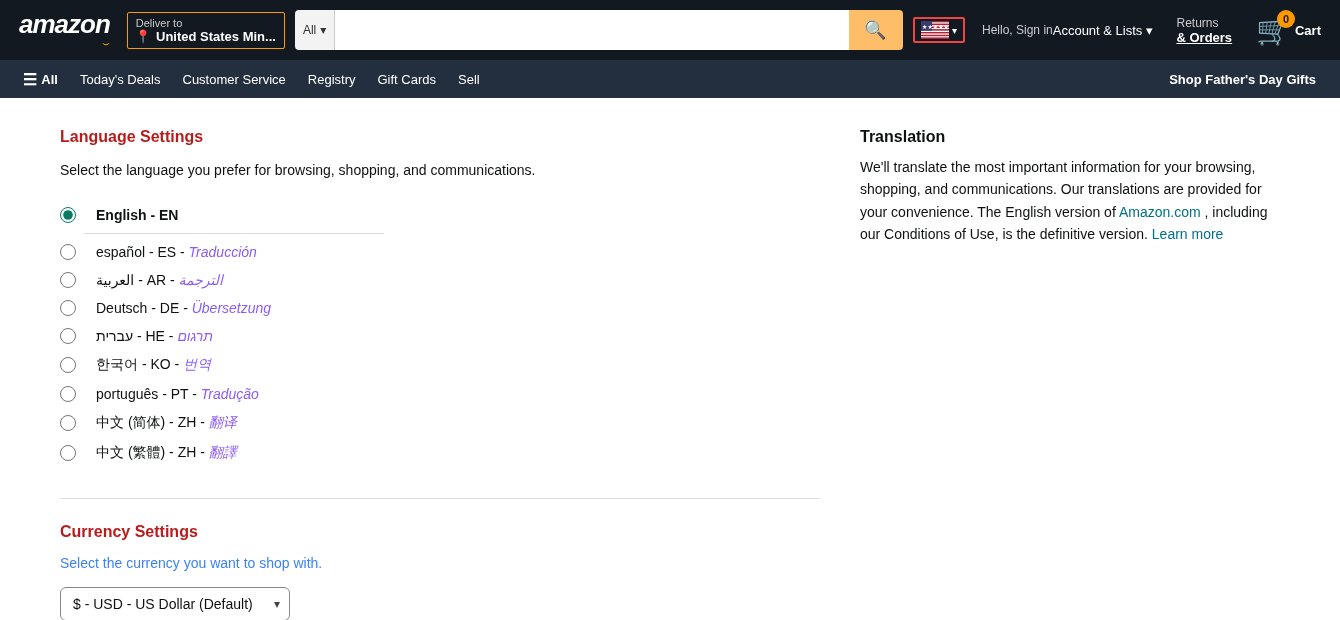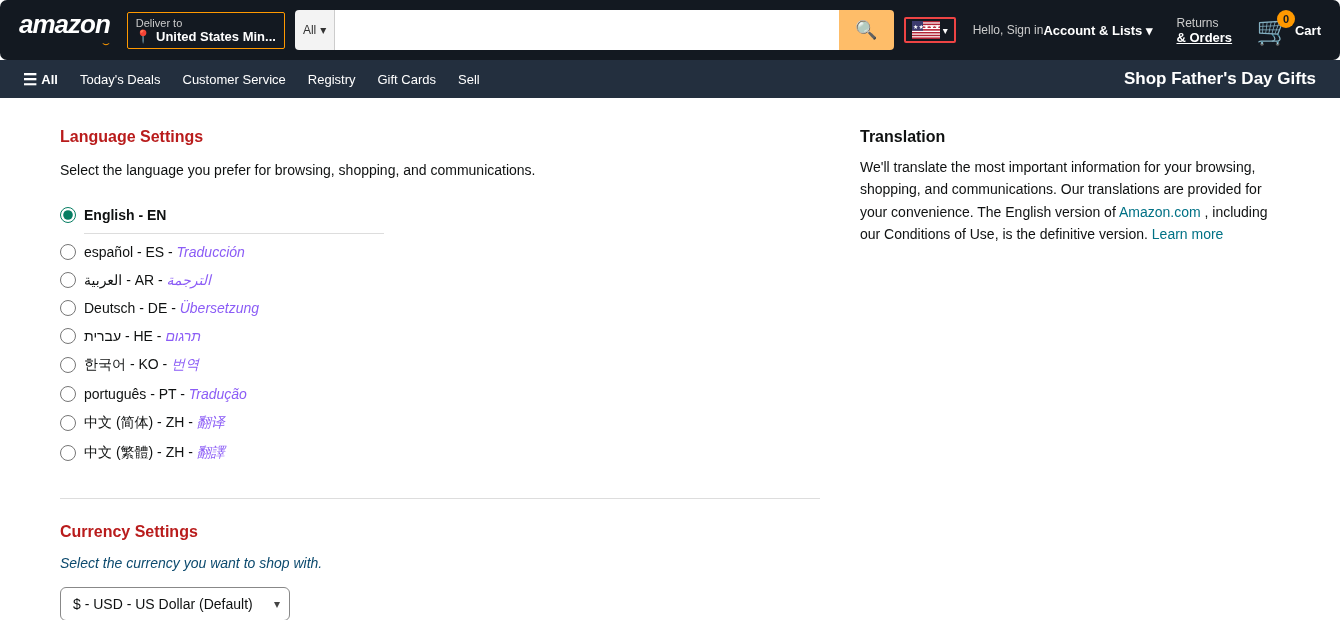--- a/index.html
+++ b/index.html
@@ -6,21 +6,20 @@
     body { font-family: Arial, sans-serif; font-size: 14px; background: #fff; }
 
     
     .header-top {
       background: #131921;
       display: flex;
       align-items: center;
       padding: 8px 12px;
       gap: 10px;
       height: 60px;
-      border-radius: 7px;
     }
 
     .logo-area {
       display: flex;
       flex-direction: column;
       align-items: center;
       padding: 4px 6px;
       border: 1px solid transparent;
       cursor: pointer;
     }
@@ -116,21 +115,21 @@
       display: flex;
       flex-direction: row;
       color: #fff;
       font-size: 12px;
       cursor: pointer;
       padding: 4px 6px;
       border: 1px solid transparent;
       white-space: nowrap;
     }
     .account-section .top-line { color: #ccc; font-size: 12px; }
-    .account-section .bottom-line { font-size: 13px; font-weight: bold; }
+    .account-section .bottom-line { font-size: 13px; font-weight: normal; }
 
     .returns-section {
       display: flex;
       flex-direction: column;
       color: #fff;
       font-size: 12px;
       cursor: pointer;
       padding: 4px 6px;
       border: 1px solid transparent;
       white-space: nowrap;
@@ -185,21 +184,21 @@
     .nav-all {
       display: flex;
       align-items: center;
       gap: 4px;
       font-size: 13px;
       font-weight: bold;
     }
     .nav-spacer { flex: 1; }
     .nav-promo {
       color: #fff;
-      font-size: 17px;
+      font-size: 13px;
       font-weight: bold;
       padding: 8px 12px;
       cursor: pointer;
       white-space: nowrap;
     }
 
     
     .main-content {
       display: flex;
       padding: 30px 60px;
@@ -220,44 +219,43 @@
       font-size: 14px;
       color: #0f1111;
       margin-bottom: 20px;
       line-height: 1.5;
     }
 
     .language-options { list-style: none; }
     .language-option {
       display: flex;
       align-items: center;
-      gap: 8px;
+      gap: 20px;
       padding: 6px 0;
       font-size: 14px;
       color: #0f1111;
     }
     .language-option input[type="radio"] {
       accent-color: #067D62;
       width: 16px;
       height: 16px;
       cursor: pointer;
     }
     .lang-label { cursor: pointer; }
     .lang-translation { color: #8b5cf6; font-style: italic; }
 
     .divider {
       border: none;
       border-top: 1px solid #ddd;
       margin: 30px 0 24px 0;
     }
     .currency-desc {
       font-size: 14px;
-      color: #0c4a6e;
+      color: #3b82f6;
       margin-bottom: 16px;
-      font-style: italic;
     }
 
     .currency-select-wrap {
       position: relative;
       display: inline-block;
     }
     .currency-select {
       appearance: none;
       background: #fff;
       border: 1px solid #888;

